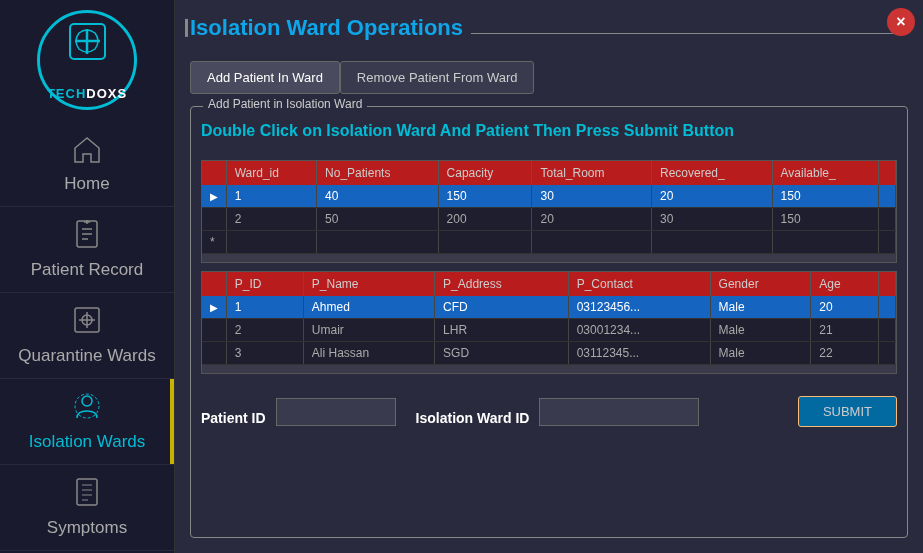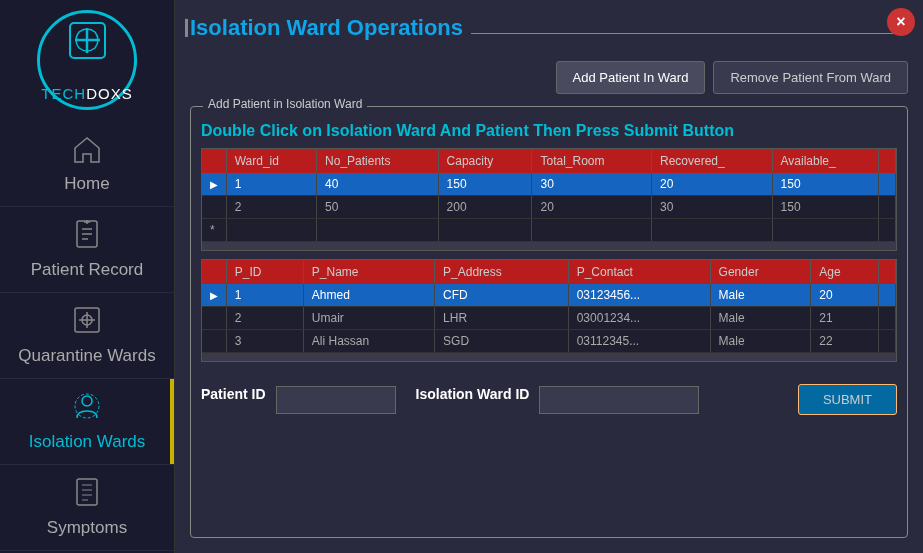--- a/index.html
+++ b/index.html
@@ -38,22 +38,22 @@
       background: #1a1a2e;
     }
 
     .logo-icon {
       font-size: 36px;
       color: #00bcd4;
       line-height: 1;
     }
 
     .logo-text {
-      font-size: 15px;
-      font-weight: normal;
+      font-size: 13px;
+      font-weight: bold;
       letter-spacing: 1px;
       margin-top: 16px;
     }
 
     .logo-text .tech {
       color: #00bcd4;
     }
 
     .logo-text .doxs {
       color: white;
@@ -156,23 +156,22 @@
     }
 
     .title-line-bar {
       flex: 1;
       height: 1px;
       background: #888;
     }
 
     .action-buttons {
       display: flex;
-      gap: 8px;
+      gap: 0;
       margin-bottom: 12px;
-      justify-content: flex-end;
     }
 
     .action-btn {
       padding: 8px 16px;
       font-size: 13px;
       cursor: pointer;
       border: 1px solid #666;
       background: #3a3a4e;
       color: #ccc;
       border-radius: 3px;
@@ -202,21 +201,21 @@
       background: #2a2a3e;
       color: #ccc;
       font-size: 12px;
       padding: 0 5px;
     }
 
     .instruction-text {
       color: #00bcd4;
       font-size: 16px;
       font-weight: bold;
-      margin-bottom: 8px;
+      margin-bottom: 20px;
       margin-top: 5px;
     }
 
     
     .table-container {
       background: #1e1e2e;
       border: 1px solid #555;
       margin-bottom: 8px;
       overflow: hidden;
       flex-shrink: 0;
@@ -270,21 +269,21 @@
     .bottom-form {
       display: flex;
       align-items: center;
       gap: 20px;
       margin-top: 8px;
       padding-top: 6px;
     }
 
     .form-group {
       display: flex;
-      align-items: flex-start;
+      align-items: flex-end;
       gap: 10px;
     }
 
     .form-label {
       color: white;
       font-size: 14px;
       font-weight: bold;
     }
 
     .form-input {

